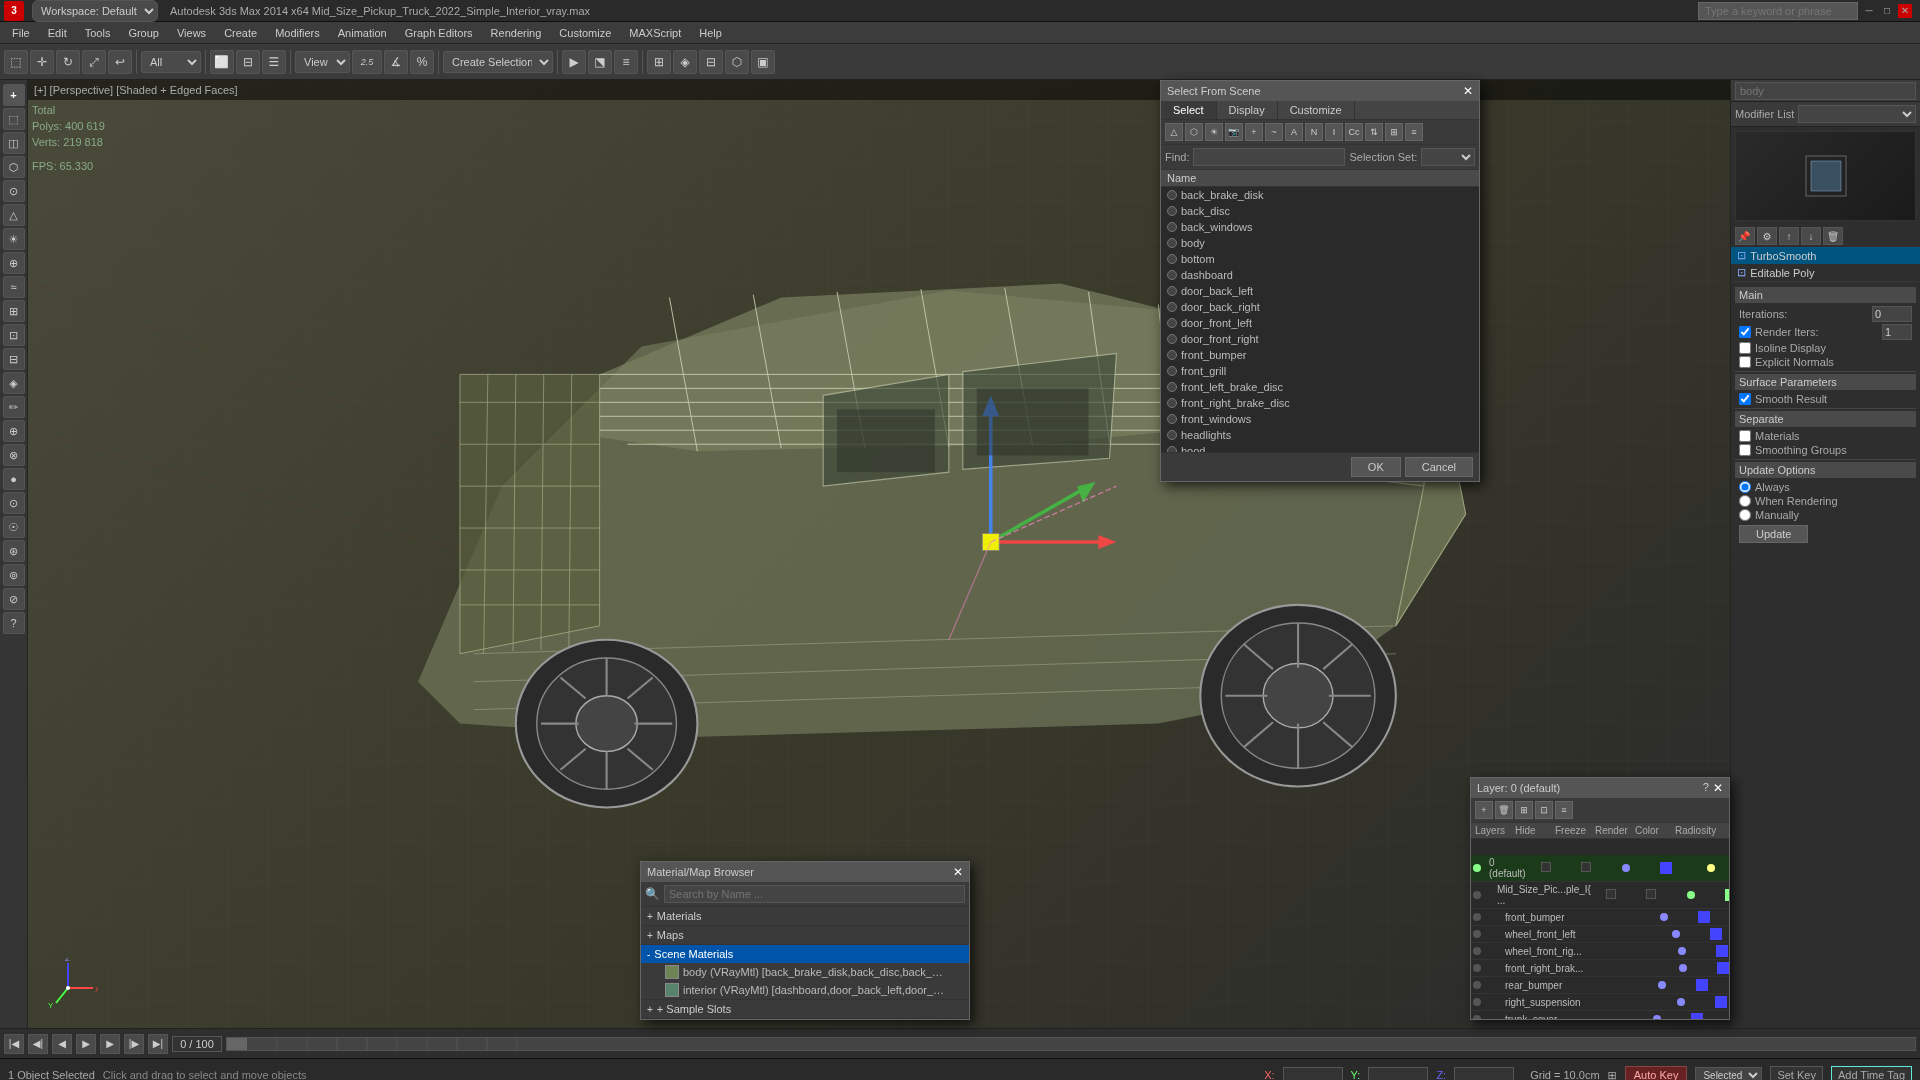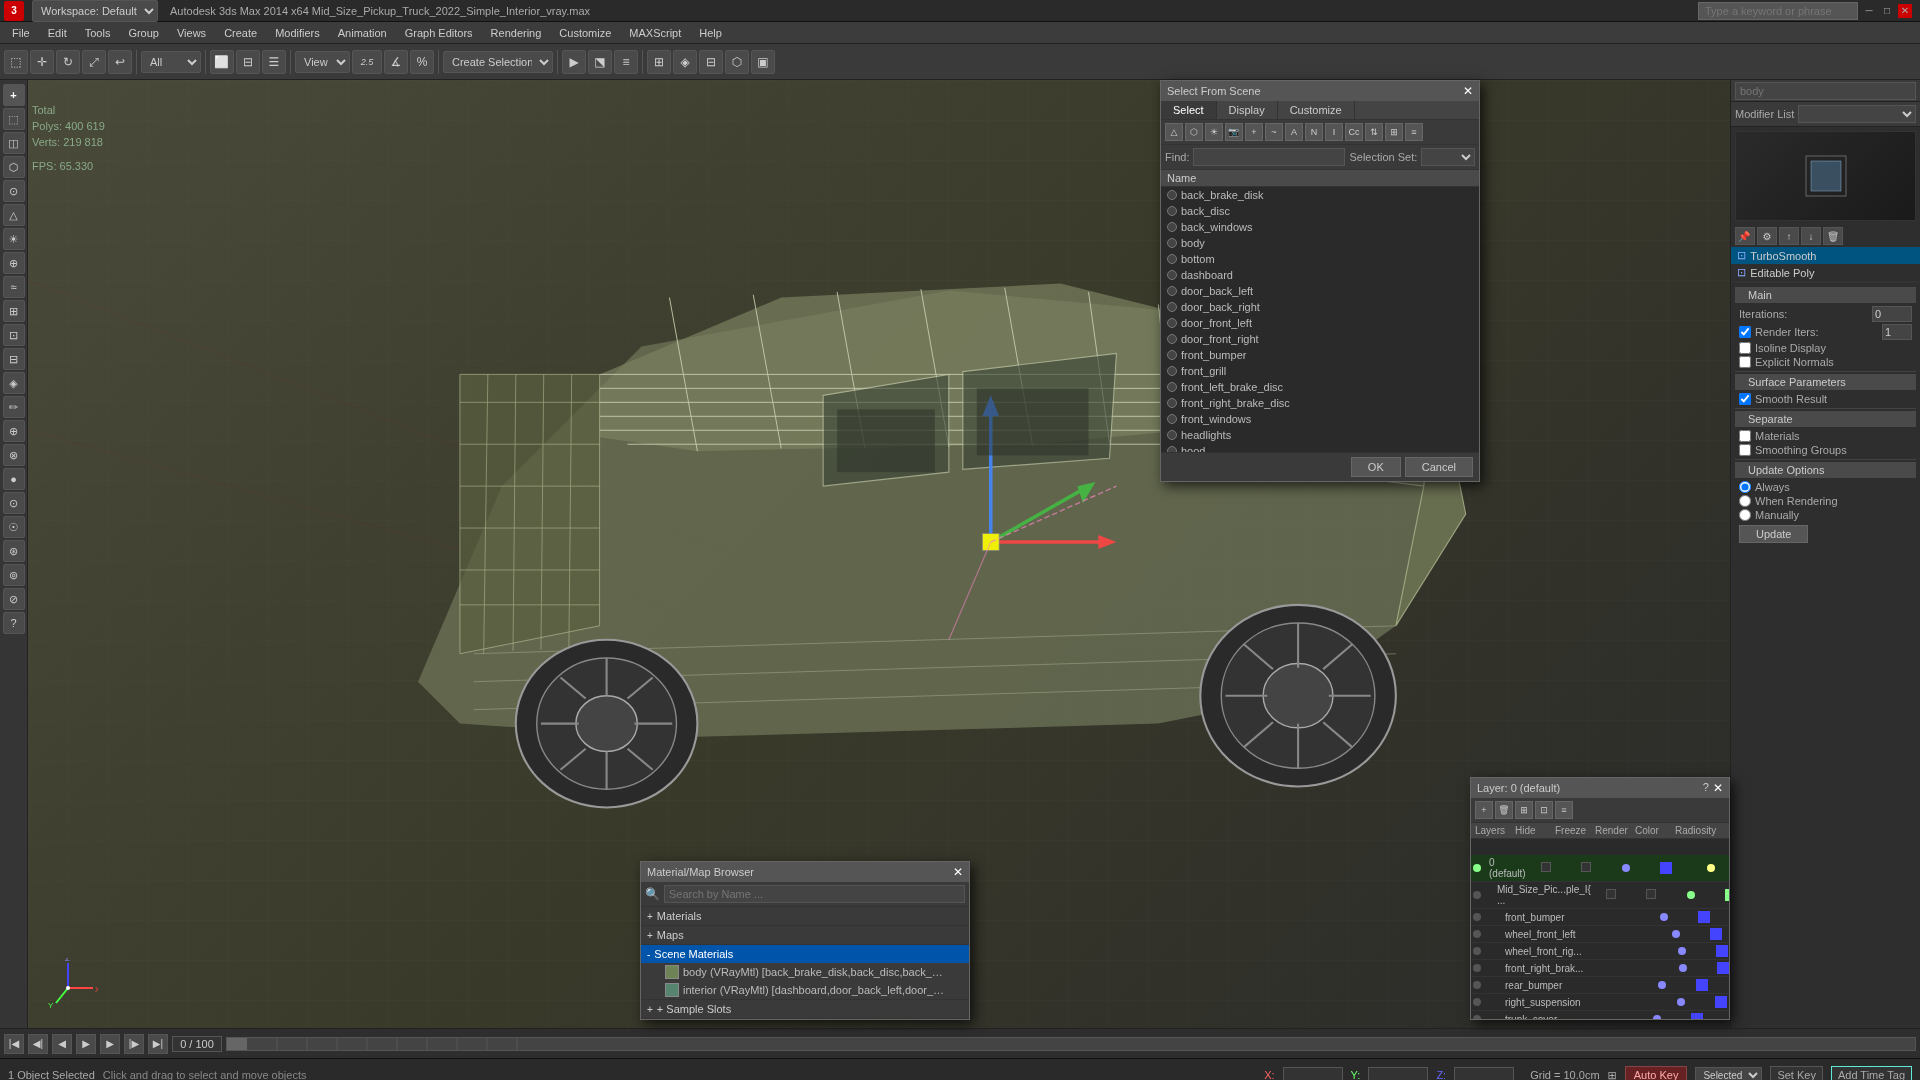--- a/index.html
+++ b/index.html
@@ -49,21 +49,21 @@
     #right-panel-search { background: #444; border: 1px solid #555; color: #ccc; padding: 2px 4px; width: 100%; font-size: 11px; }
     #modifier-list-header { background: #3a3a3a; padding: 3px 4px; font-size: 11px; color: #aaa; border-bottom: 1px solid #222; display: flex; align-items: center; gap: 4px; }
     .modifier-item { padding: 2px 6px; font-size: 11px; color: #ccc; cursor: pointer; display: flex; align-items: center; gap: 4px; }
     .modifier-item.selected { background: #005580; }
     #modifier-preview { height: 90px; background: #1a1a1a; border: 1px solid #333; margin: 4px; }
     #modifier-actions { display: flex; align-items: center; gap: 2px; padding: 2px 4px; }
     .mod-action-btn { width: 20px; height: 18px; background: #4a4a4a; border: 1px solid #555; display: flex; align-items: center; justify-content: center; cursor: pointer; font-size: 10px; color: #ccc; }
 
     
     #turbsmooth-panel { padding: 4px; border-top: 1px solid #333; }
-    .ts-section-header { background: #4a4a4a; padding: 2px 13px; font-size: 11px; color: #ccc; margin-bottom: 2px; cursor: pointer; }
+    .ts-section-header { background: #4a4a4a; padding: 2px 4px; font-size: 11px; color: #ccc; margin-bottom: 2px; cursor: pointer; }
     .ts-row { display: flex; align-items: center; padding: 1px 4px; font-size: 11px; gap: 4px; }
     .ts-label { color: #aaa; flex: 1; }
     .ts-input { width: 40px; background: #444; border: 1px solid #555; color: #ccc; padding: 1px 2px; font-size: 11px; }
     .ts-checkbox { width: 12px; height: 12px; }
     .ts-divider { height: 1px; background: #444; margin: 2px 0; }
     #bottom-timeline { height: 30px; background: #2e2e2e; display: flex; align-items: center; padding: 0 4px; border-top: 1px solid #222; gap: 4px; }
     .tl-btn { width: 20px; height: 20px; background: #4a4a4a; border: 1px solid #555; display: flex; align-items: center; justify-content: center; cursor: pointer; font-size: 10px; color: #ccc; }
     #timeline-bar { flex: 1; height: 14px; background: #444; border: 1px solid #555; position: relative; }
     #timeline-thumb { position: absolute; left: 0; top: 0; width: 20px; height: 100%; background: #666; cursor: pointer; }
     #frame-counter { background: #333; border: 1px solid #555; color: #ccc; padding: 1px 4px; font-size: 11px; width: 50px; text-align: center; }
@@ -130,21 +130,21 @@
     .status-right { margin-left: auto; display: flex; align-items: center; gap: 8px; }
     .grid-dropdown { background: #444; border: 1px solid #555; color: #ccc; padding: 1px 3px; font-size: 10px; }
     .autokey-btn { background: #662222; border: 1px solid #884444; color: #faa; padding: 2px 8px; font-size: 11px; cursor: pointer; }
   </style>
 </head>
 <body>
 
 <div id="titlebar">
   <div id="titlebar-left">
     <div id="titlebar-logo">3</div>
-    <select class="tb-dropdown" style="margin-left:4px;">
+    <select class="tb-dropdown" style="margin-left:4px;border-radius:6px;">
       <option>Workspace: Default</option>
     </select>
     <span id="titlebar-title">Autodesk 3ds Max 2014 x64   Mid_Size_Pickup_Truck_2022_Simple_Interior_vray.max</span>
   </div>
   <div id="titlebar-right">
     <input type="text" id="titlebar-search" placeholder="Type a keyword or phrase" style="">
     <div class="win-btn">─</div>
     <div class="win-btn">□</div>
     <div class="win-btn" id="close-btn">✕</div>
   </div>
@@ -225,20 +225,23 @@
     <div class="lt-btn">●</div>
     <div class="lt-btn">⊙</div>
     <div class="lt-btn">☉</div>
     <div class="lt-btn">⊛</div>
     <div class="lt-btn">⊚</div>
     <div class="lt-btn">⊘</div>
     <div class="lt-btn">?</div>
   </div>
 
   <div id="viewport">
+    <div id="viewport-header">
+      <span>[+] [Perspective] [Shaded + Edged Faces]</span>
+    </div>
 
     <div id="viewport-canvas">
 
       <svg style="position:absolute;top:0;left:0;width:100%;height:100%;opacity:0.15;">
         <defs>
           <pattern id="grid" width="40" height="40" patternUnits="userSpaceOnUse">
             <path d="M 40 0 L 0 0 0 40" fill="none" stroke="#888" stroke-width="0.5"></path>
           </pattern>
         </defs>
         <rect width="100%" height="100%" fill="url(#grid)"></rect>

